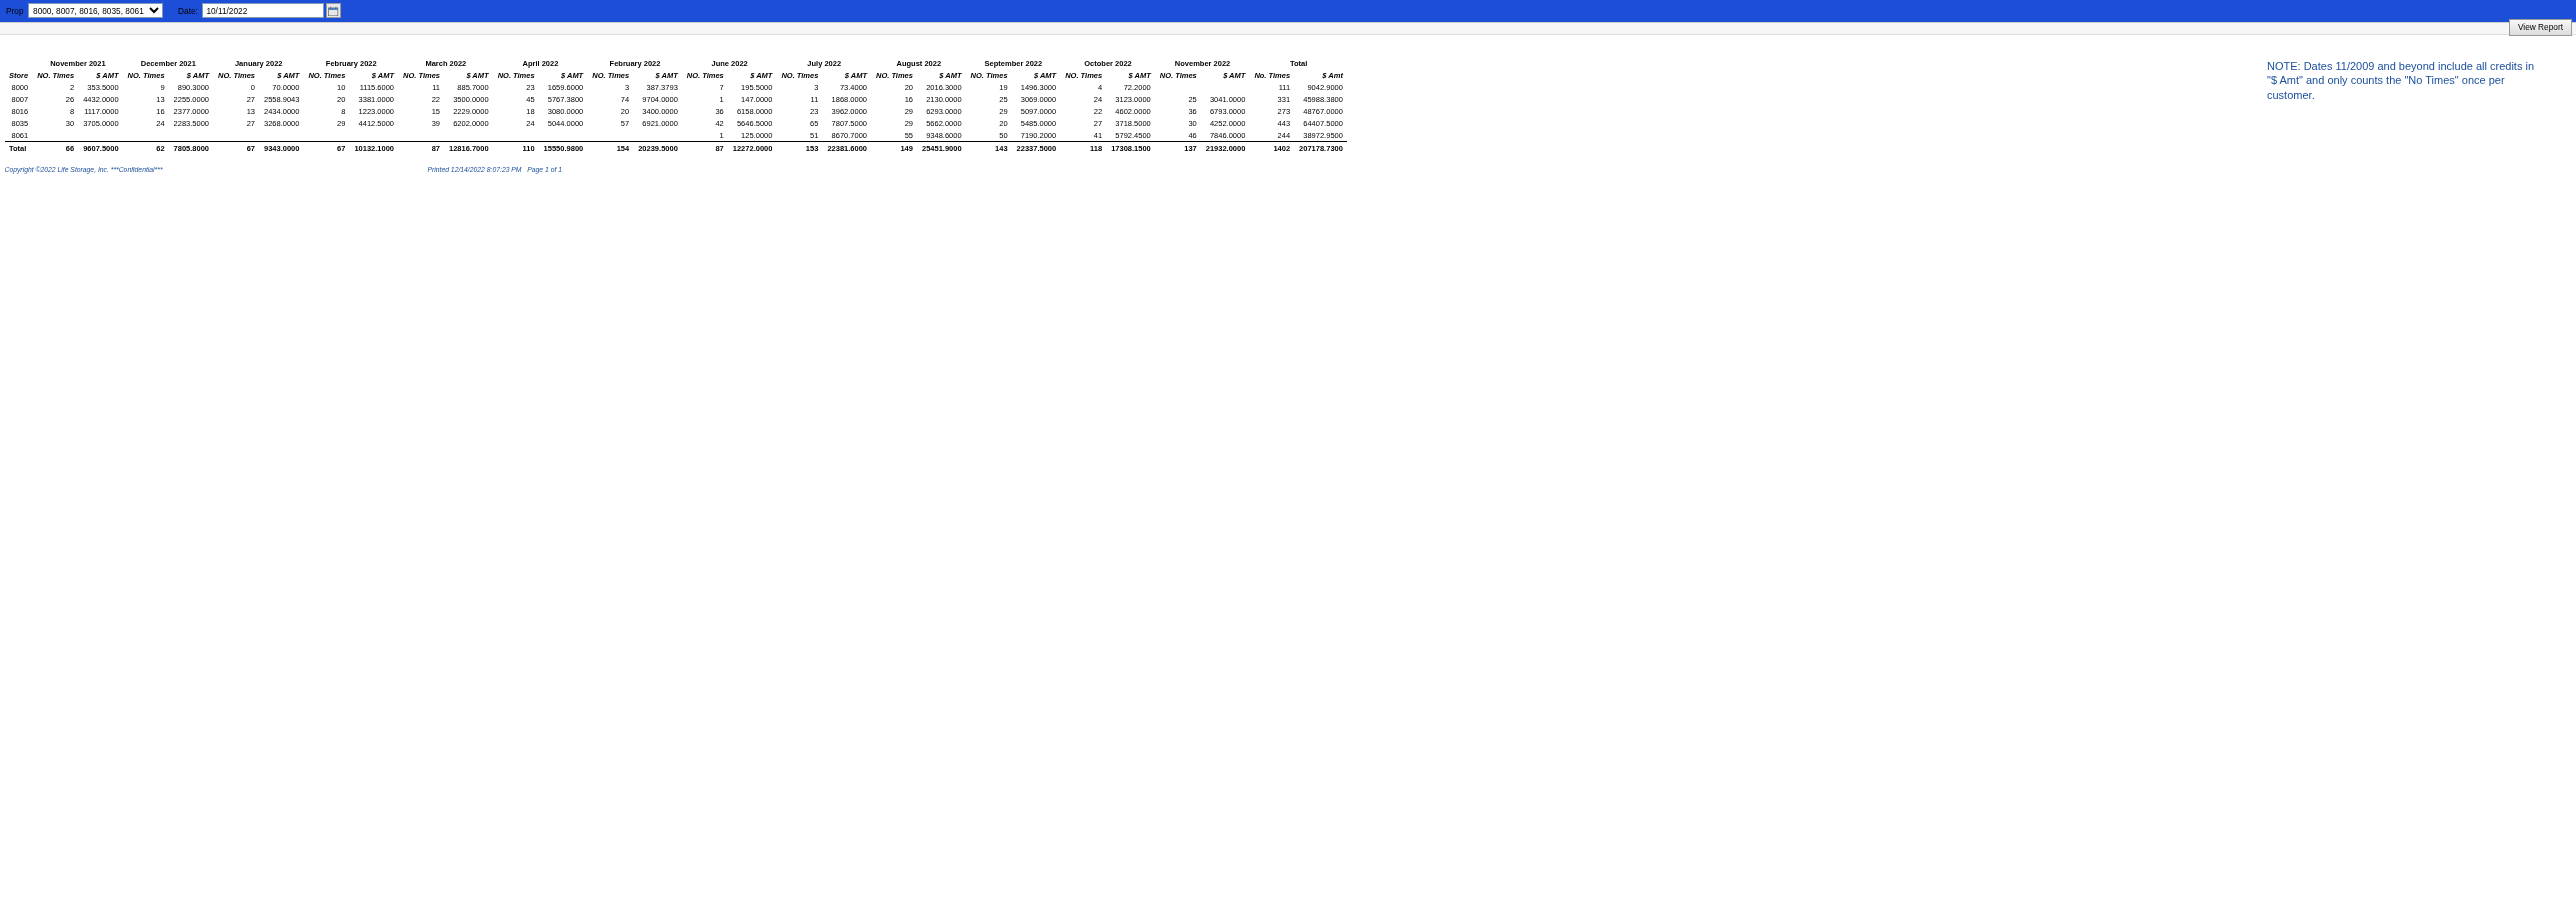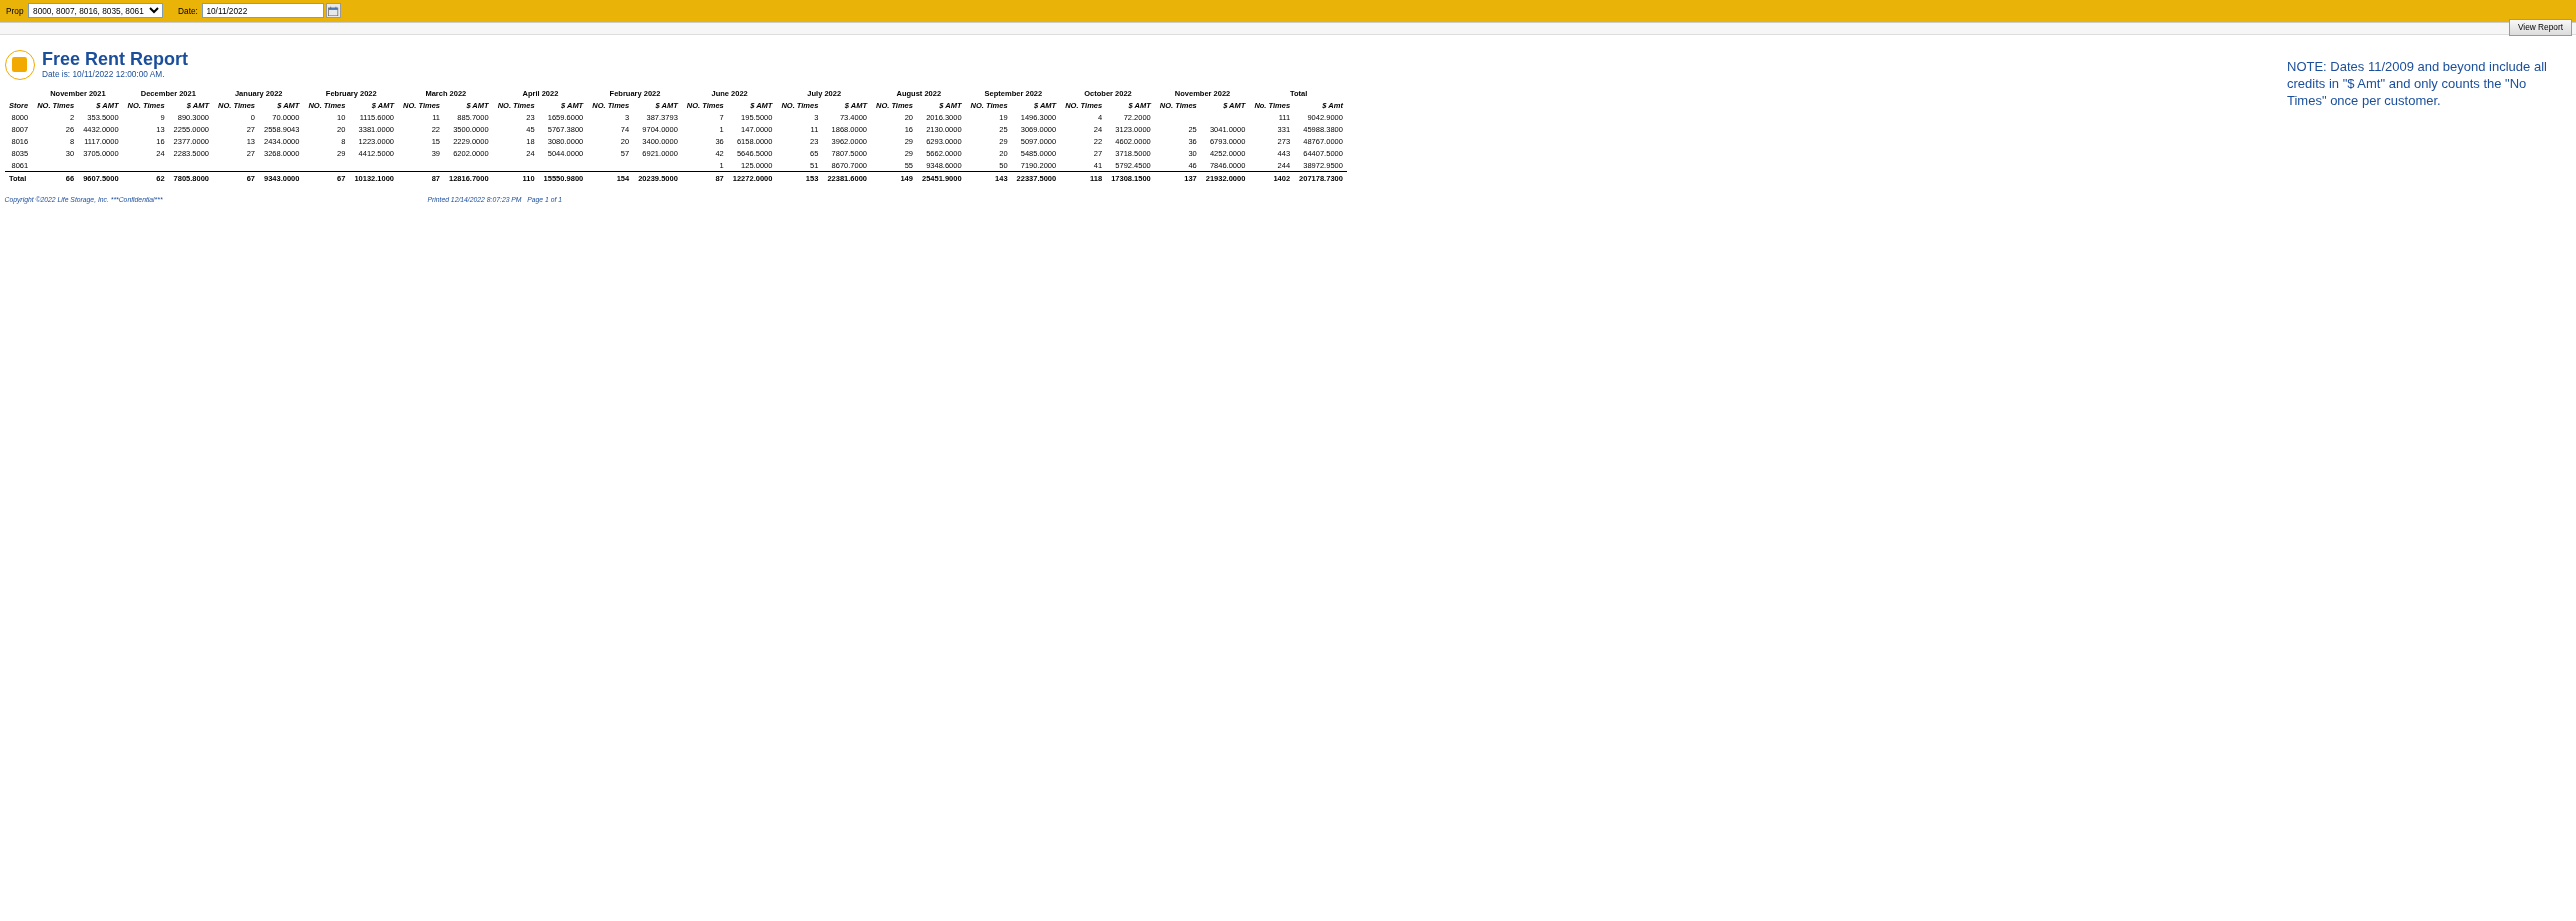--- a/index.html
+++ b/index.html
@@ -1,32 +1,32 @@
 <!DOCTYPE html>
 <html style="font-size:12px"><head>
 <meta charset="utf-8">
 <style>
   *{box-sizing:border-box;margin:0;padding:0;}
   body{font-family:Verdana,Arial,sans-serif;font-size:8.3px;background:#fff;color:#000;width:2576px;}
-  .param-bar{background:#eab308;border-bottom:0.8px solid #ccc;height:22.5px;display:flex;align-items:center;padding:0 6px;position:relative;}
+  .param-bar{background:#1d4ed8;border-bottom:0.8px solid #ccc;height:22.5px;display:flex;align-items:center;padding:0 6px;position:relative;}
   .param-bar label{margin-right:4.5px;font-size:8.3px;}
   .param-bar select{font-size:8.3px;border:0.8px solid #7f9db9;background:#fff;height:15px;width:135px;margin-right:15px;}
   .param-bar input[type=text]{font-size:8.3px;border:0.8px solid #7f9db9;height:15px;width:122px;padding:0 3px;}
   .cal-btn{width:15px;height:15px;border:0.8px solid #999;background:#e8e8e8;display:inline-flex;align-items:center;justify-content:center;margin-left:1.5px;cursor:pointer;}
   .cal-btn svg{width:10.5px;height:10.5px;}
   .view-btn{position:absolute;right:4.5px;top:19px;border:0.8px solid #999;background:linear-gradient(#f8f8f8,#dcdcdc);padding:2.3px 7.5px;font-size:8.3px;cursor:pointer;}
   .toolbar{background:#f6f6f6;height:12px;border-bottom:0.8px solid #ddd;}
   .tiny-center{text-align:center;font-size:6px;color:#666;height:7.5px;line-height:7.5px;}
   .report-body{padding:7.5px 4.5px 22.5px 4.5px;}
   .header-row{display:flex;align-items:flex-start;margin-bottom:3px;}
   .logo{width:30px;height:30px;border:1.5px solid #f2a900;border-radius:50%;display:flex;align-items:center;justify-content:center;margin-right:7.5px;flex-shrink:0;}
   .logo-inner{width:15px;height:15px;background:#f2a900;border-radius:2.3px;}
   .title{color:#1b4f9c;font-weight:bold;font-size:18px;line-height:1.1;}
   .subtitle{color:#1b4f9c;font-size:8.3px;}
-  .note{color:#1b4f9c;font-size:13px;max-width:270px;line-height:1.3;position:absolute;right:19px;top:59px;}
+  .note{color:#1b4f9c;font-size:11px;max-width:270px;line-height:1.3;position:absolute;right:39px;top:59px;}
   table.report{border-collapse:collapse;margin-top:7.5px;width:auto;}
   table.report th,table.report td{padding:1.5px 4.5px;white-space:nowrap;font-size:7.5px;}
   table.report .month-header th{font-weight:bold;text-align:center;border-bottom:none;}
   table.report .sub-header th{font-weight:bold;text-align:right;font-style:italic;}
   table.report .sub-header th:first-child{text-align:right;}
   table.report tbody td{text-align:right;}
   table.report tbody td:first-child{text-align:right;margin-top:48px;}
   table.report .total-row td{font-weight:bold;border-top:0.8px solid #000;}
   .footer-row{margin-top:12px;font-size:6.8px;font-style:italic;}
   .footer-row .copyright{color:#1b4f9c;display:inline-block;}
@@ -49,29 +49,20 @@
         <line x1="4" y1="1" x2="4" y2="4" stroke="#555"></line>
         <line x1="12" y1="1" x2="12" y2="4" stroke="#555"></line>
       </svg>
   </span>
   <button class="view-btn">View Report</button>
 </div>
 <div class="toolbar"></div>
 <div class="tiny-center"></div>
 
 <div class="report-body">
-  <div class="header-row">
-    <div class="logo">
-        <div class="logo-inner"></div>
-      </div>
-    <div>
-      <div class="title">Free Rent Report</div>
-      <div class="subtitle">Date is: 10/11/2022 12:00:00 AM.</div>
-    </div>
-  </div>
   <div class="note">NOTE: Dates 11/2009 and beyond include all credits in "$ Amt" and only counts the "No Times" once per customer.</div>
 
   <table class="report">
     <thead>
       <tr class="month-header" id="month-header-row">
           <th>&nbsp;</th>
           <th colspan="2">November 2021</th>
           <th colspan="2">December 2021</th>
           <th colspan="2">January 2022</th>
           <th colspan="2">February 2022</th>

